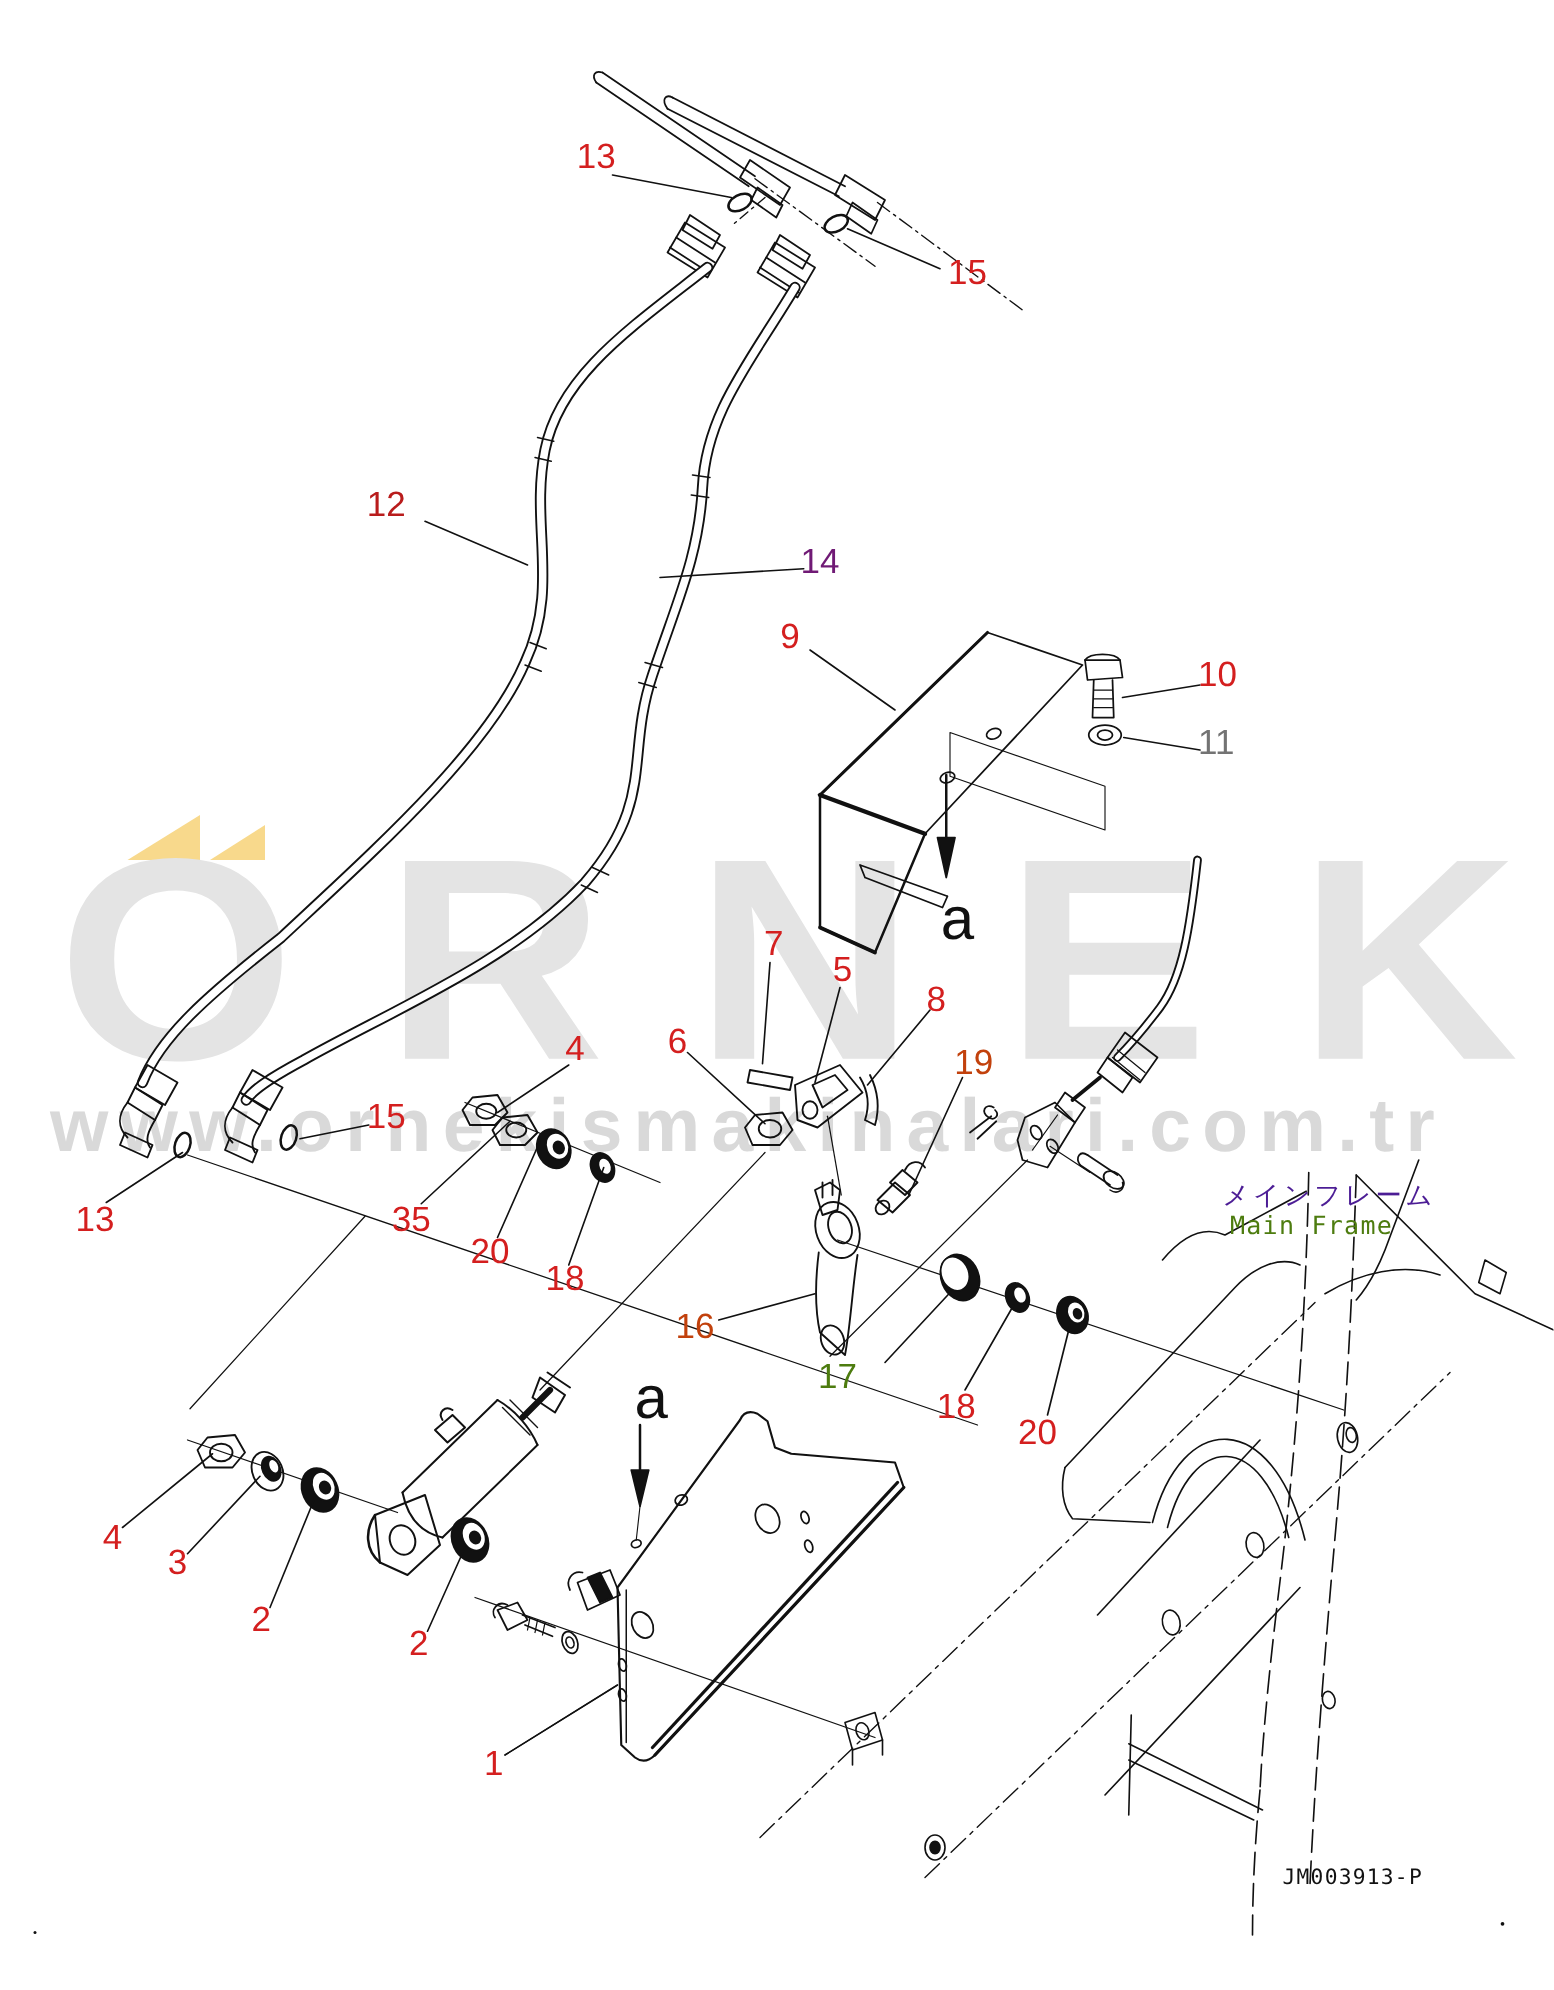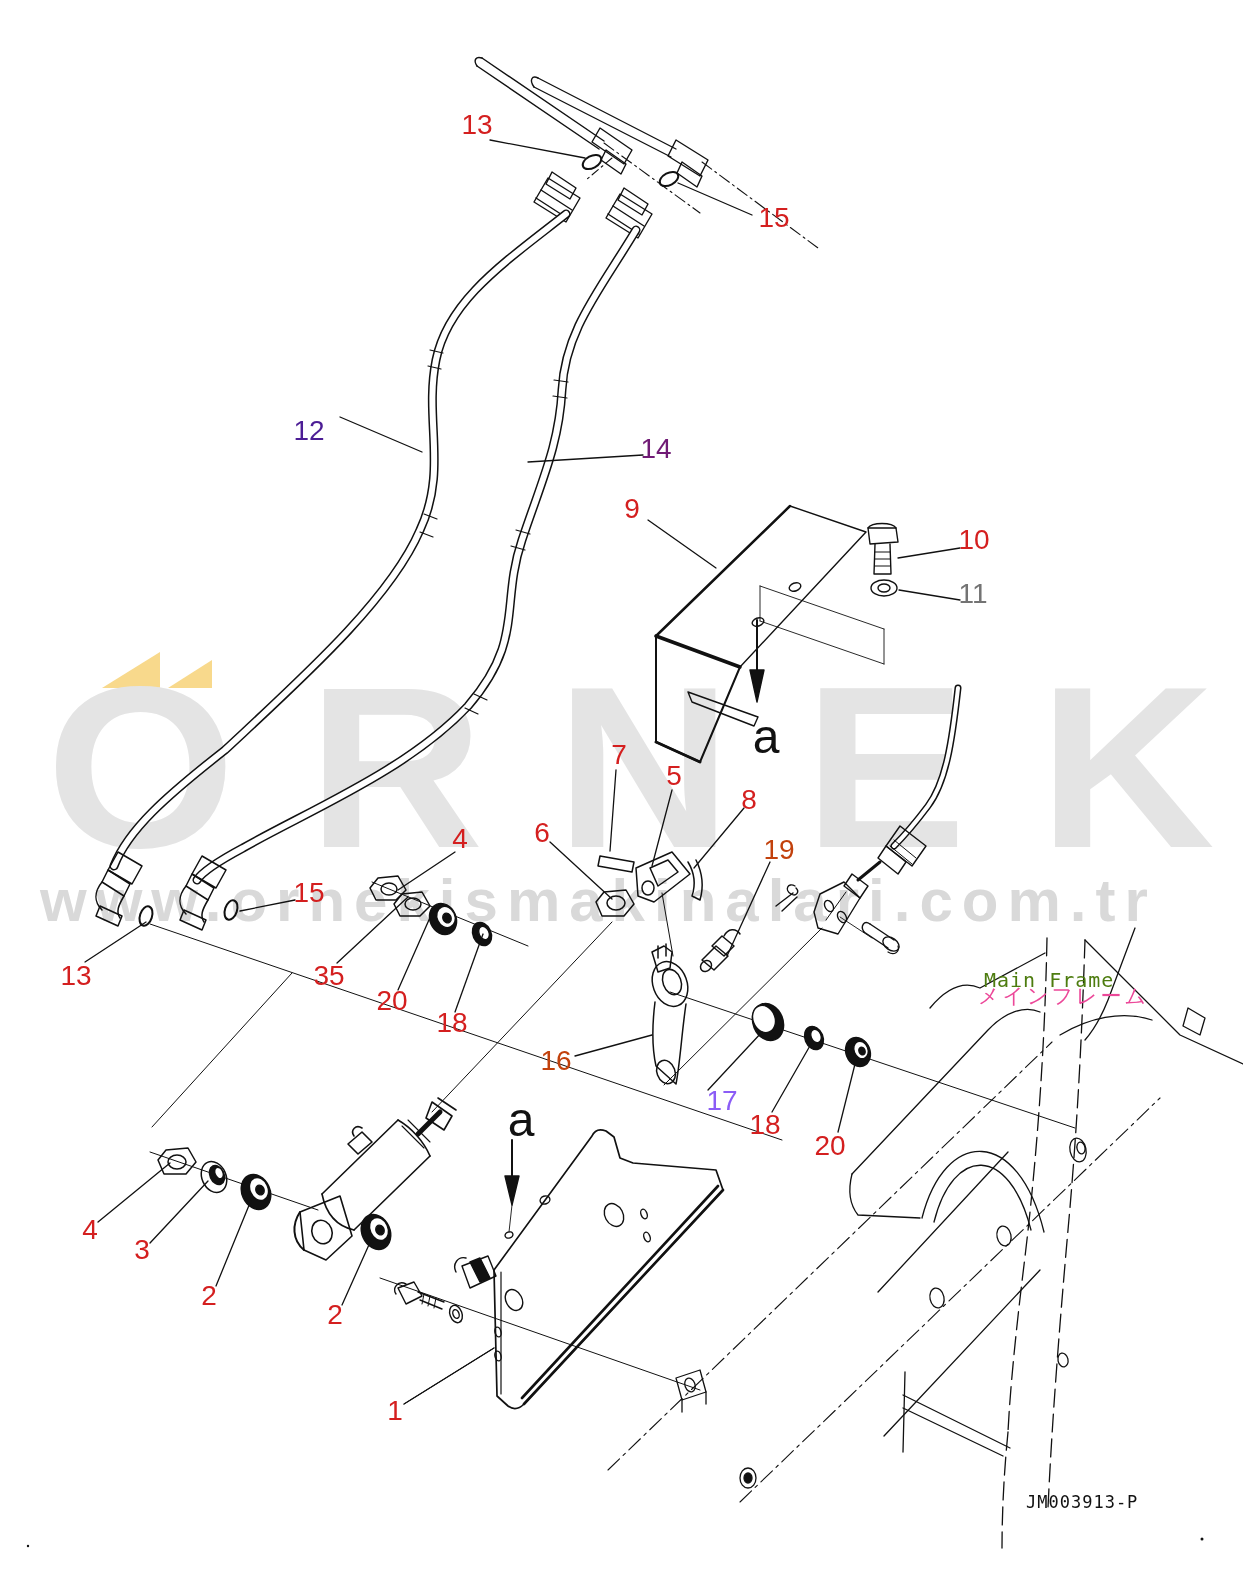--- a/index.html
+++ b/index.html
@@ -34,21 +34,21 @@
   }
   .marker{
     position:absolute;transform:translate(-50%,-50%);
     font:48px "Liberation Sans",sans-serif;color:#111;
     user-select:none;
   }
   
   .cap-ja{
     position:absolute;left:978px;top:942px;
     font-family:"DejaVu Sans Mono","Liberation Mono",monospace;
-    font-size:21px;letter-spacing:3px;color:#ec4899;white-space:nowrap;margin-top:40px;
+    font-size:21px;letter-spacing:3px;color:#4c1d95;white-space:nowrap;
   }
   .cap-en{
     position:absolute;left:984px;top:968px;
     font-family:"DejaVu Sans Mono","Liberation Mono",monospace;
     font-size:20px;letter-spacing:1px;color:#4d7c0f;white-space:nowrap;
   }
   .doc-num{
     position:absolute;left:1026px;top:1492px;
     font-family:"DejaVu Sans Mono","Liberation Mono",monospace;
     font-size:17px;letter-spacing:1px;color:#111;white-space:nowrap;text-align:right;
@@ -366,38 +366,38 @@
       <path d="M150,1243 L208,1181"></path>
       <path d="M216,1286 L252,1198"></path>
       <path d="M342,1305 L372,1238"></path>
       <path d="M404,1404 L494,1348"></path>
     </g>
   </svg>
 
   <div>
       <span class="callout" style="left: 477px; top: 125px; color: rgb(212, 31, 31);">13</span>
       <span class="callout" style="left: 774px; top: 218px; color: rgb(212, 31, 31);">15</span>
-      <span class="callout" style="left: 309px; top: 404px; color: #4c1d95; margin-top: 27px;">12</span>
+      <span class="callout" style="left: 309px; top: 404px; color: #b91c1c;">12</span>
       <span class="callout" style="left: 656px; top: 449px; color: #701a75;">14</span>
       <span class="callout" style="left: 632px; top: 509px; color: rgb(212, 31, 31);">9</span>
       <span class="callout" style="left: 974px; top: 540px; color: rgb(212, 31, 31);">10</span>
       <span class="callout" style="left: 973px; top: 594px; color: #737373;">11</span>
       <span class="callout" style="left: 619px; top: 755px; color: rgb(212, 31, 31);">7</span>
       <span class="callout" style="left: 674px; top: 776px; color: rgb(212, 31, 31);">5</span>
       <span class="callout" style="left: 749px; top: 800px; color: rgb(212, 31, 31);">8</span>
       <span class="callout" style="left: 542px; top: 833px; color: rgb(212, 31, 31);">6</span>
       <span class="callout" style="left: 460px; top: 839px; color: rgb(212, 31, 31);">4</span>
       <span class="callout" style="left: 779px; top: 850px; color: #c2410c;">19</span>
       <span class="callout" style="left: 309px; top: 893px; color: rgb(212, 31, 31);">15</span>
       <span class="callout" style="left: 76px; top: 976px; color: rgb(212, 31, 31);">13</span>
       <span class="callout" style="left: 329px; top: 976px; color: rgb(212, 31, 31);">35</span>
       <span class="callout" style="left: 392px; top: 1001px; color: rgb(212, 31, 31);">20</span>
       <span class="callout" style="left: 452px; top: 1023px; color: rgb(212, 31, 31);">18</span>
       <span class="callout" style="left: 556px; top: 1061px; color: #c2410c;">16</span>
-      <span class="callout" style="left: 722px; top: 1101px; color: #8b5cf6;">17</span>
+      <span class="callout" style="left: 670px; top: 1101px; color: #4d7c0f;">17</span>
       <span class="callout" style="left: 765px; top: 1125px; color: rgb(212, 31, 31);">18</span>
       <span class="callout" style="left: 830px; top: 1146px; color: rgb(212, 31, 31);">20</span>
       <span class="callout" style="left: 90px; top: 1230px; color: rgb(212, 31, 31);">4</span>
       <span class="callout" style="left: 142px; top: 1250px; color: rgb(212, 31, 31);">3</span>
       <span class="callout" style="left: 209px; top: 1296px; color: rgb(212, 31, 31);">2</span>
       <span class="callout" style="left: 335px; top: 1315px; color: rgb(212, 31, 31);">2</span>
       <span class="callout" style="left: 395px; top: 1411px; color: rgb(212, 31, 31);">1</span>
       <span class="marker" style="left: 766px; top: 736px;">a</span>
       <span class="marker" style="left: 521px; top: 1119px;">a</span>
     </div>

